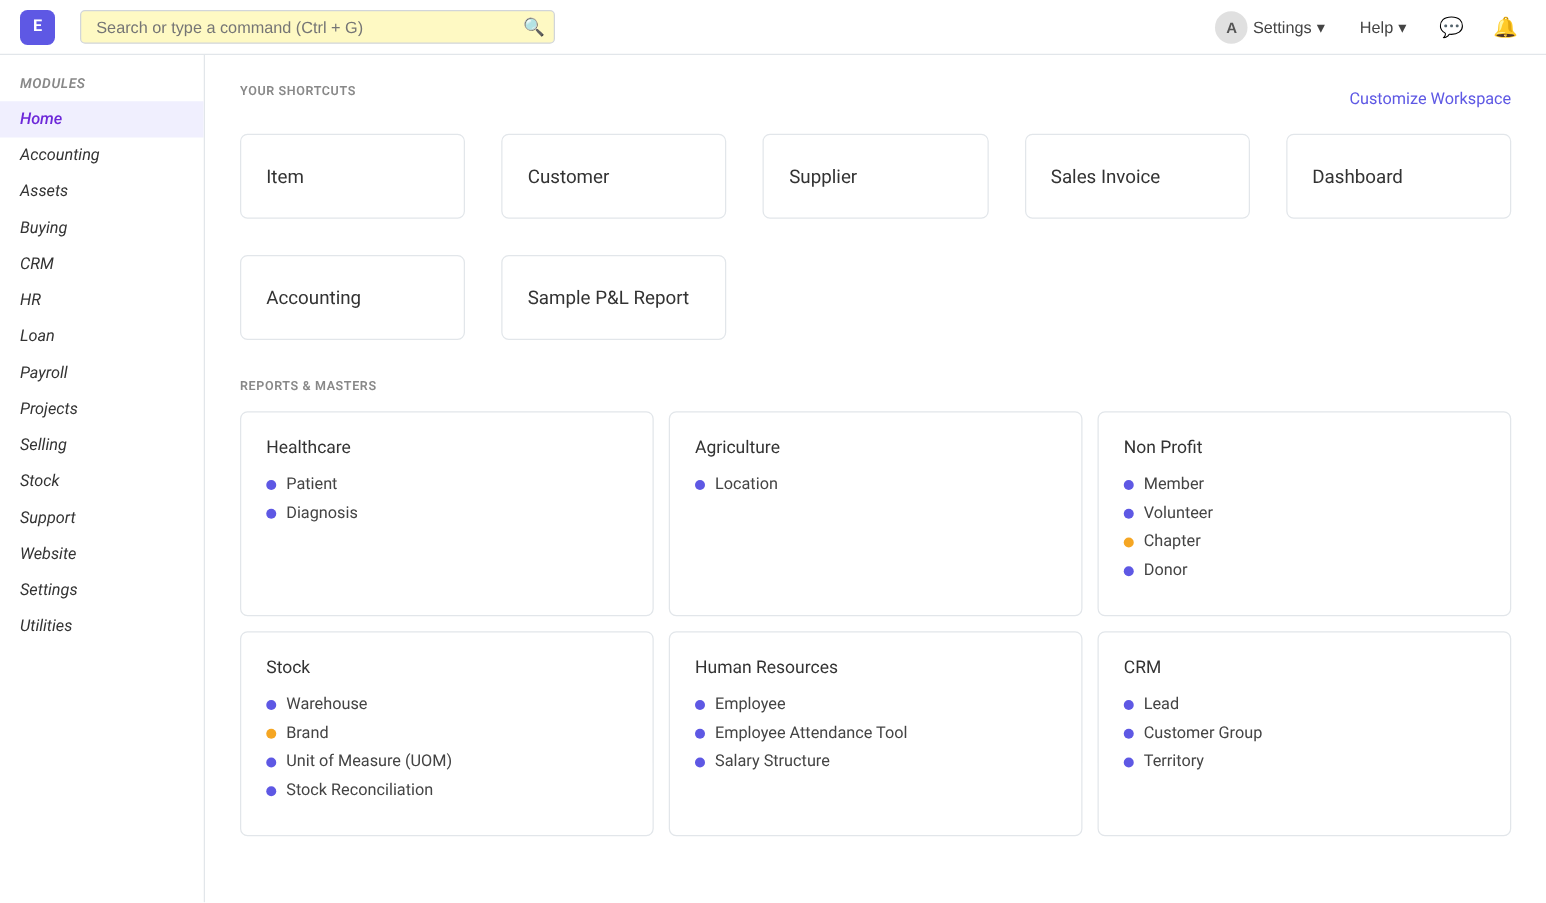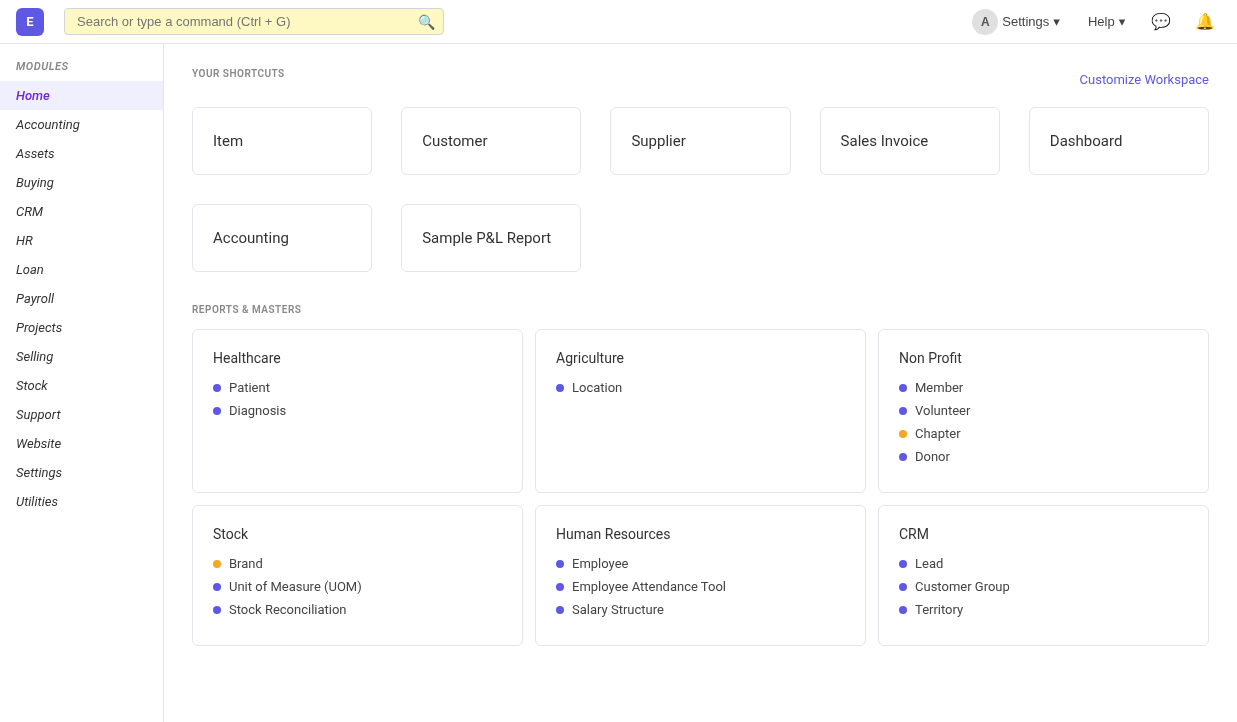--- a/index.html
+++ b/index.html
@@ -212,20 +212,24 @@
             <span>Chapter</span>
           </div>
           <div class="report-item">
             <span class="dot dot-blue"></span>
             <span>Donor</span>
           </div>
         </div>
         <div class="report-card">
           <div class="report-card-title">Stock</div>
           <div class="report-item">
+            <span class="dot dot-blue"></span>
+            <span>Warehouse</span>
+          </div>
+          <div class="report-item">
             <span class="dot dot-orange"></span>
             <span>Brand</span>
           </div>
           <div class="report-item">
             <span class="dot dot-blue"></span>
             <span>Unit of Measure (UOM)</span>
           </div>
           <div class="report-item">
             <span class="dot dot-blue"></span>
             <span>Stock Reconciliation</span>

